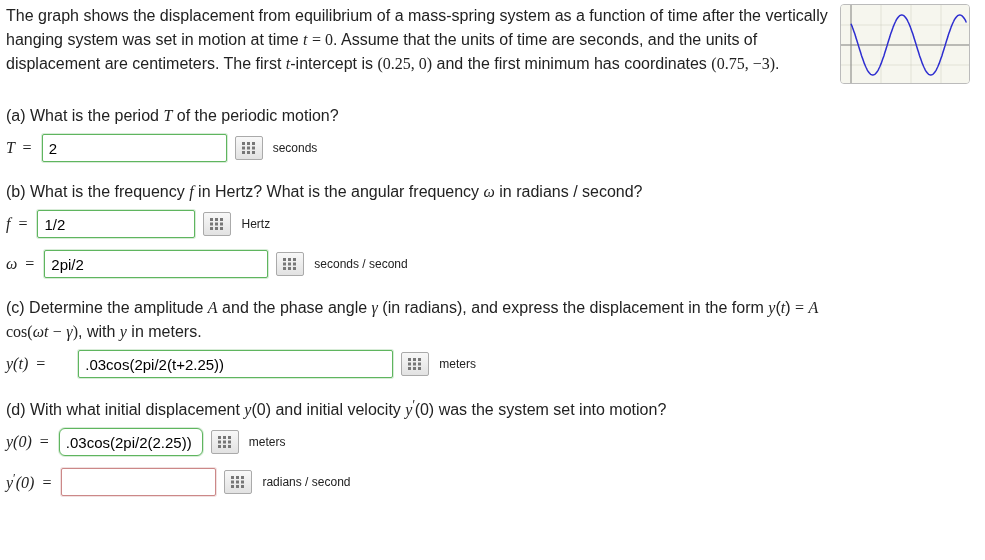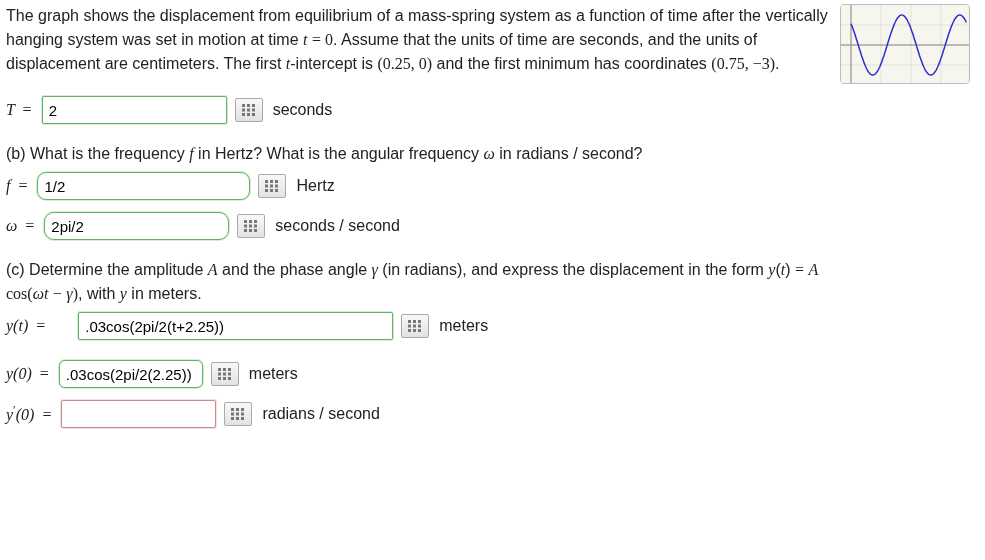--- a/index.html
+++ b/index.html
@@ -5,21 +5,21 @@
     * { box-sizing: border-box; margin: 0; padding: 0; }
     body {
       font-family: Arial, Helvetica, sans-serif;
       font-size: 16px;
       color: #222;
       line-height: 1.5;
       padding: 4px 6px;
       width: 985px;
     }
     .content { width: 830px; }
-    .intro { margin-bottom: 18px; }
+    .intro { margin-bottom: 28px; }
     .math-i { font-family: 'Times New Roman', serif; font-style: italic; }
     .math-r { font-family: 'Times New Roman', serif; }
     .part { margin-top: 10px; margin-bottom: 16px; }
     .part-label { margin-bottom: 4px; }
     .answer-row { display: flex; align-items: center; margin-bottom: 8px; min-height: 32px; }
     .prefix { font-family: 'Times New Roman', serif; font-style: italic; margin-right: 6px; white-space: nowrap; }
     .prefix .eq { font-style: normal; margin: 0 4px; }
     .answer-input {
       font-family: Arial, sans-serif;
       font-size: 15px;
@@ -41,41 +41,42 @@
       border-radius: 2px;
       display: inline-flex;
       align-items: center;
       justify-content: center;
       font-size: 11px;
       color: #666;
       cursor: pointer;
       flex-shrink: 0;
     }
     .kbd-btn svg { display: block; }
-    .unit { font-size: 16px; }
+    .unit { font-size: 12px; }
     .graph {
       position: absolute;
       left: 840px;
       top: 4px;
       width: 130px;
       height: 80px;
       background: #f6f6ee;
       border: 1px solid #bbb;
       border-radius: 4px;
       overflow: hidden;
     }
     .sup { font-size: 0.75em; vertical-align: super; }
   </style>
 </head>
 <body>
 
 <div class="content">
   <div class="intro">The graph shows the displacement from equilibrium of a mass-spring system as a function of time after the vertically hanging system was set in motion at time <span class="math-i">t</span> <span class="math-r">= 0</span>. Assume that the units of time are seconds, and the units of displacement are centimeters. The first <span class="math-i">t</span>-intercept is <span class="math-r">(0.25, 0)</span> and the first minimum has coordinates <span class="math-r">(0.75, −3)</span>.</div>
 
   <div class="part">
+    <div class="part-label">(a) What is the period <span class="math-i">T</span> of the periodic motion?</div>
     <div class="answer-row">
       <span class="prefix"><span class="math-i">T</span> <span class="eq">=</span></span>
       <input class="answer-input ok" value="2" style="width: 185px;">
       <span class="kbd-btn">
         <svg width="14" height="12" viewBox="0 0 14 12">
             <g fill="#777">
               <rect x="0" y="0" width="3" height="3"></rect>
               <rect x="5" y="0" width="3" height="3"></rect>
               <rect x="10" y="0" width="3" height="3"></rect>
               <rect x="0" y="4.5" width="3" height="3"></rect>
@@ -88,41 +89,41 @@
           </svg>
       </span>
       <span class="unit">seconds</span>
     </div>
   </div>
 
   <div class="part">
     <div class="part-label">(b) What is the frequency <span class="math-i">f</span> in Hertz? What is the angular frequency <span class="math-i">ω</span> in radians / second?</div>
     <div class="answer-row">
       <span class="prefix"><span class="math-i">f</span> <span class="eq">=</span></span>
-      <input class="answer-input ok" value="1/2" style="width: 213px; border-radius: 9px;">
+      <input class="answer-input ok" value="1/2" style="width: 158px;">
       <span class="kbd-btn">
         <svg width="14" height="12" viewBox="0 0 14 12">
             <g fill="#777">
               <rect x="0" y="0" width="3" height="3"></rect>
               <rect x="5" y="0" width="3" height="3"></rect>
               <rect x="10" y="0" width="3" height="3"></rect>
               <rect x="0" y="4.5" width="3" height="3"></rect>
               <rect x="5" y="4.5" width="3" height="3"></rect>
               <rect x="10" y="4.5" width="3" height="3"></rect>
               <rect x="0" y="9" width="3" height="3"></rect>
               <rect x="5" y="9" width="3" height="3"></rect>
               <rect x="10" y="9" width="3" height="3"></rect>
             </g>
           </svg>
       </span>
       <span class="unit">Hertz</span>
     </div>
     <div class="answer-row">
       <span class="prefix"><span class="math-i">ω</span> <span class="eq">=</span></span>
-      <input class="answer-input ok" value="2pi/2" style="width: 185px; border-radius: 10px;">
+      <input class="answer-input ok" value="2pi/2" style="width: 224px;">
       <span class="kbd-btn">
         <svg width="14" height="12" viewBox="0 0 14 12">
             <g fill="#777">
               <rect x="0" y="0" width="3" height="3"></rect>
               <rect x="5" y="0" width="3" height="3"></rect>
               <rect x="10" y="0" width="3" height="3"></rect>
               <rect x="0" y="4.5" width="3" height="3"></rect>
               <rect x="5" y="4.5" width="3" height="3"></rect>
               <rect x="10" y="4.5" width="3" height="3"></rect>
               <rect x="0" y="9" width="3" height="3"></rect>
@@ -153,20 +154,21 @@
               <rect x="5" y="9" width="3" height="3"></rect>
               <rect x="10" y="9" width="3" height="3"></rect>
             </g>
           </svg>
       </span>
       <span class="unit">meters</span>
     </div>
   </div>
 
   <div class="part">
+    <div class="part-label">(d) With what initial displacement <span class="math-i">y</span>(0) and initial velocity <span class="math-i">y</span><span class="sup">′</span>(0) was the system set into motion?</div>
     <div class="answer-row">
       <span class="prefix"><span class="math-i">y</span>(0) <span class="eq">=</span></span>
       <input class="answer-input ok" value=".03cos(2pi/2(2.25))" style="width: 144px; border-radius: 6px;">
       <span class="kbd-btn">
         <svg width="14" height="12" viewBox="0 0 14 12">
             <g fill="#777">
               <rect x="0" y="0" width="3" height="3"></rect>
               <rect x="5" y="0" width="3" height="3"></rect>
               <rect x="10" y="0" width="3" height="3"></rect>
               <rect x="0" y="4.5" width="3" height="3"></rect>

